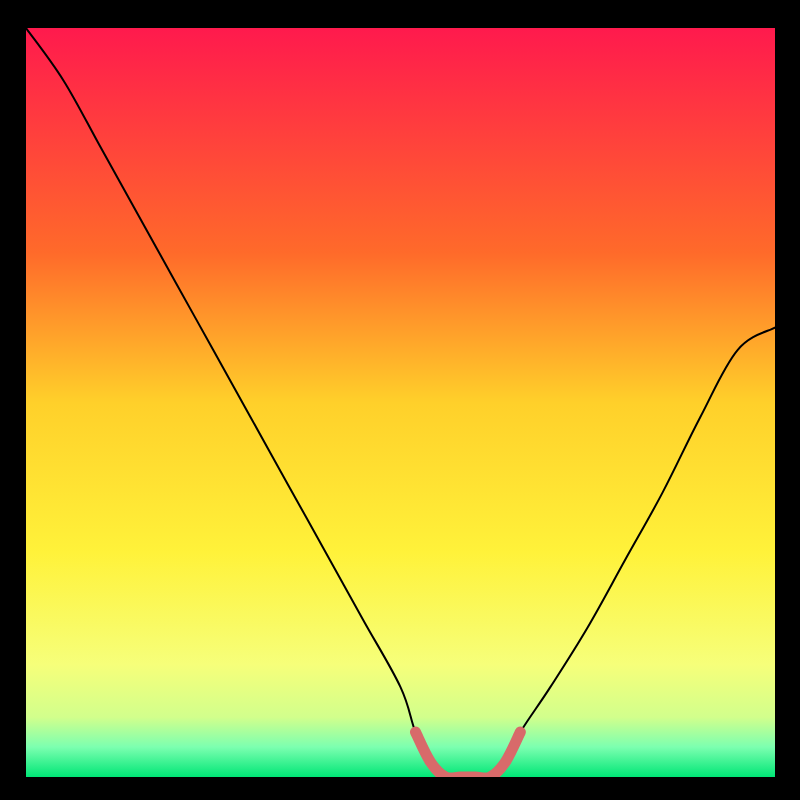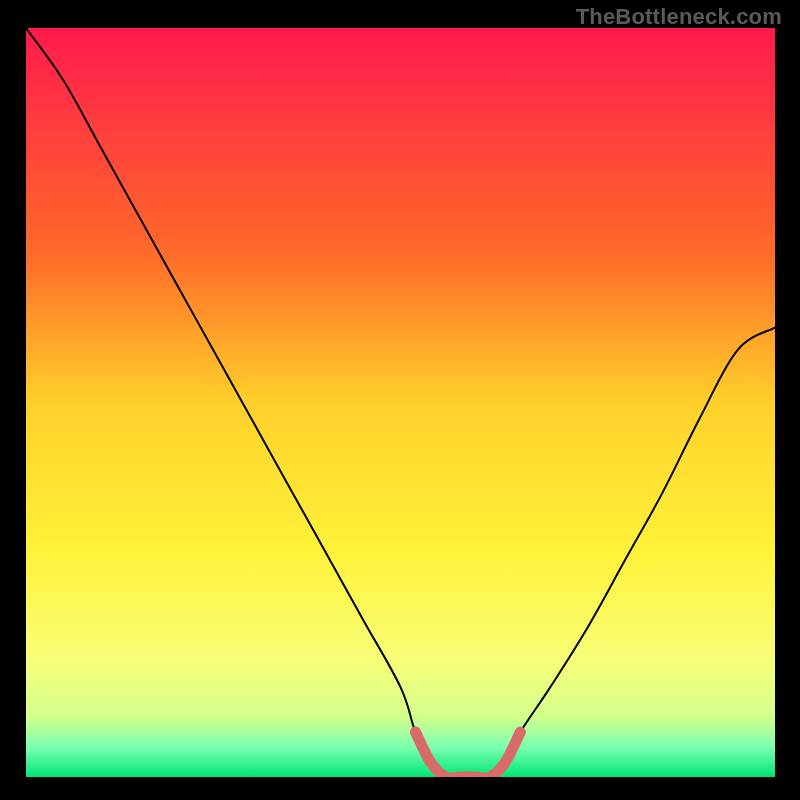--- a/index.html
+++ b/index.html
@@ -37,21 +37,20 @@
   .plot svg {
     width: 100%;
     height: 100%;
     display: block;
   }
 </style>
 </head>
 <body>
 
 <div class="frame">
-  <div class="watermark">TheBottleneck.com</div>
 
   <div class="plot">
     <svg viewBox="0 0 749 749" preserveAspectRatio="none">
       <defs>
         <linearGradient id="bg-grad" x1="0" y1="0" x2="0" y2="1">
         <stop offset="0%" stop-color="#ff1a4d"></stop>
             <stop offset="30%" stop-color="#ff6a2a"></stop>
             <stop offset="50%" stop-color="#ffd02a"></stop>
             <stop offset="70%" stop-color="#fff23a"></stop>
             <stop offset="85%" stop-color="#f6ff7a"></stop>

